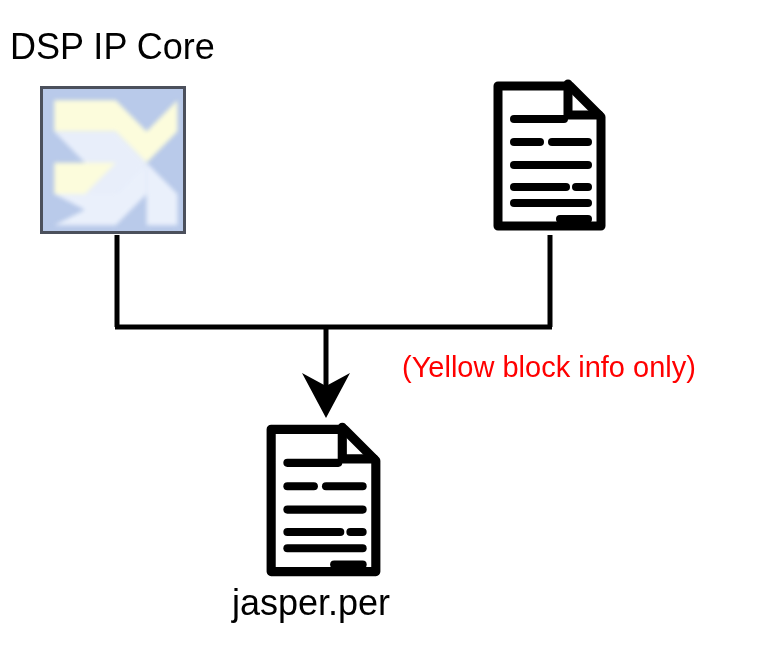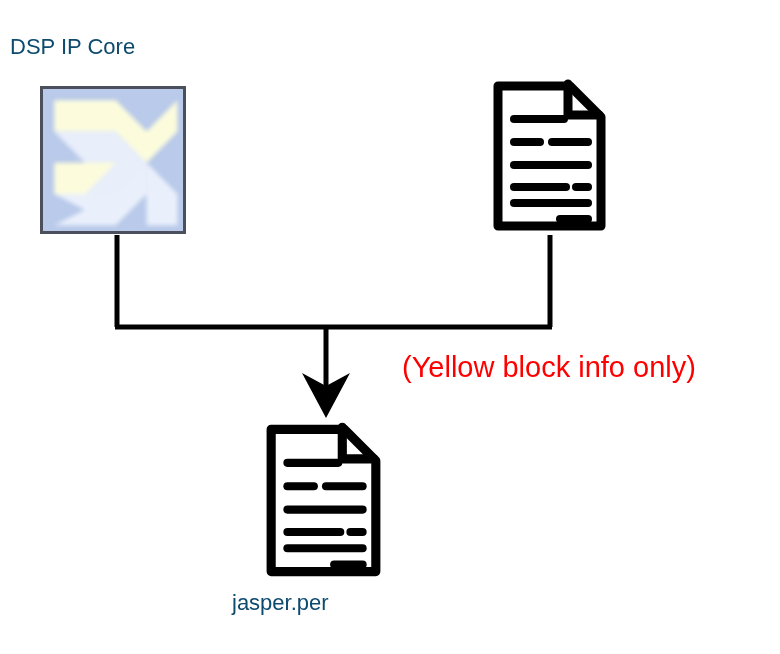--- a/index.html
+++ b/index.html
@@ -12,22 +12,22 @@
   }
   #canvas {
     position: relative;
     width: 780px;
     height: 654px;
     background: #ffffff;
     overflow: hidden;
   }
   .label {
     position: absolute;
-    color: #0c4a6e;
-    font-size: 22px;
+    color: #000000;
+    font-size: 36px;
     line-height: 34px;
     white-space: nowrap;
     font-family: "Liberation Sans", sans-serif;
   }
   #label-dsp { left: 10px; top: 30px; }
   #label-json { left: 462px; top: 27px; }
   #label-per  { left: 232px; top: 586px; }
   #label-note {
     left: 402px;
     top: 350px;

